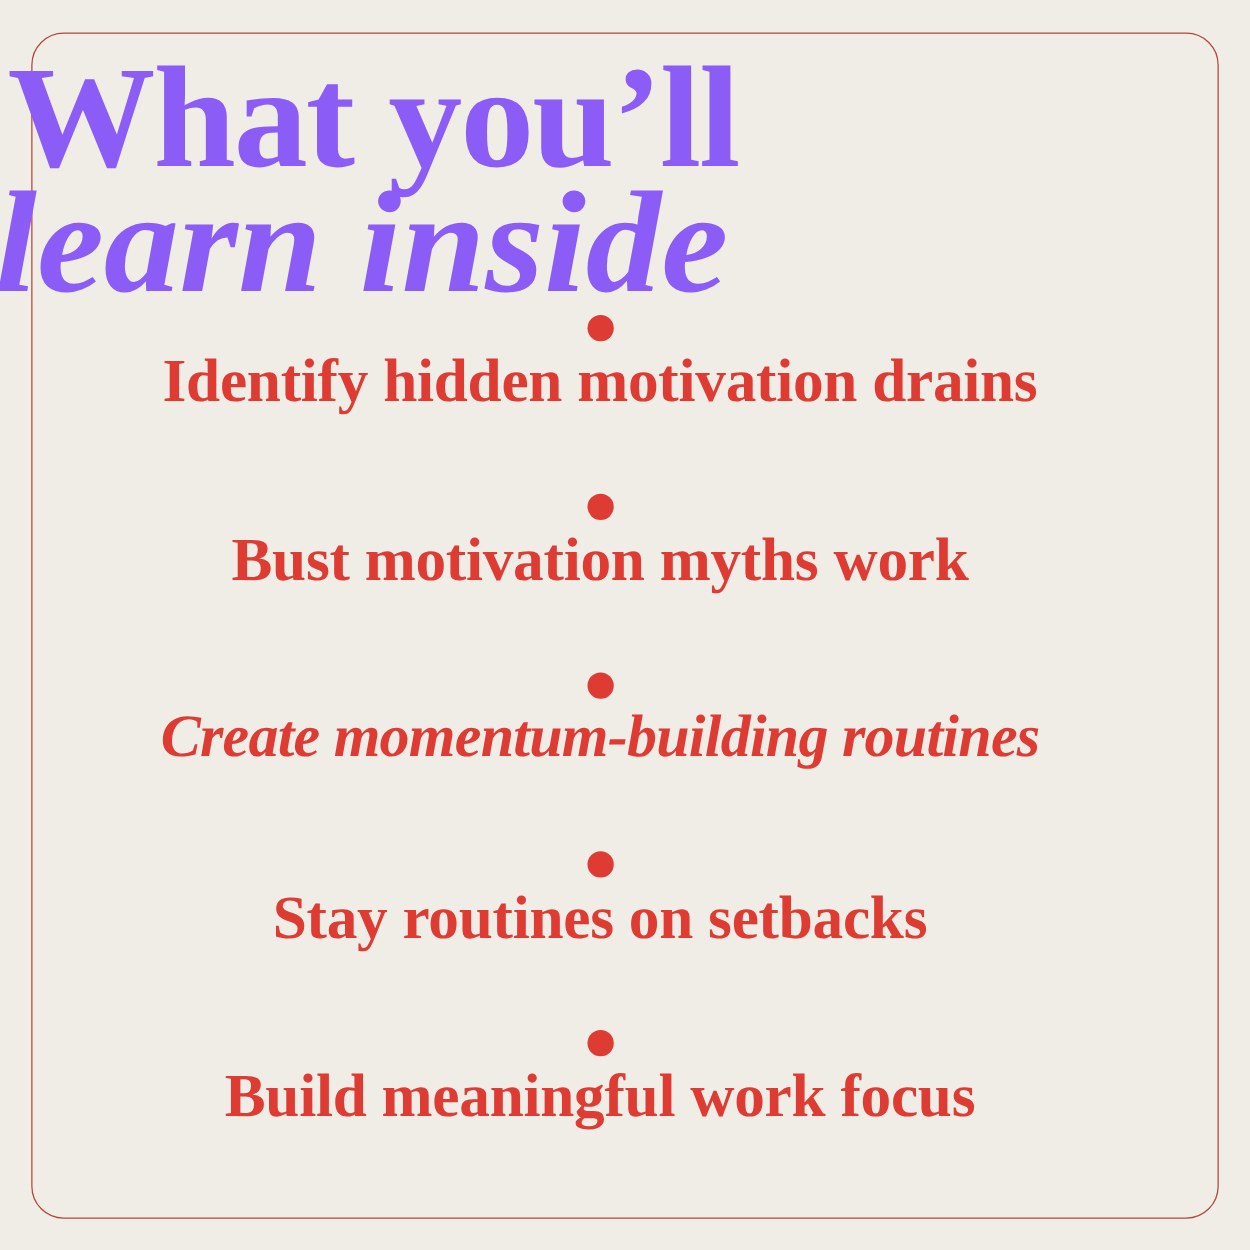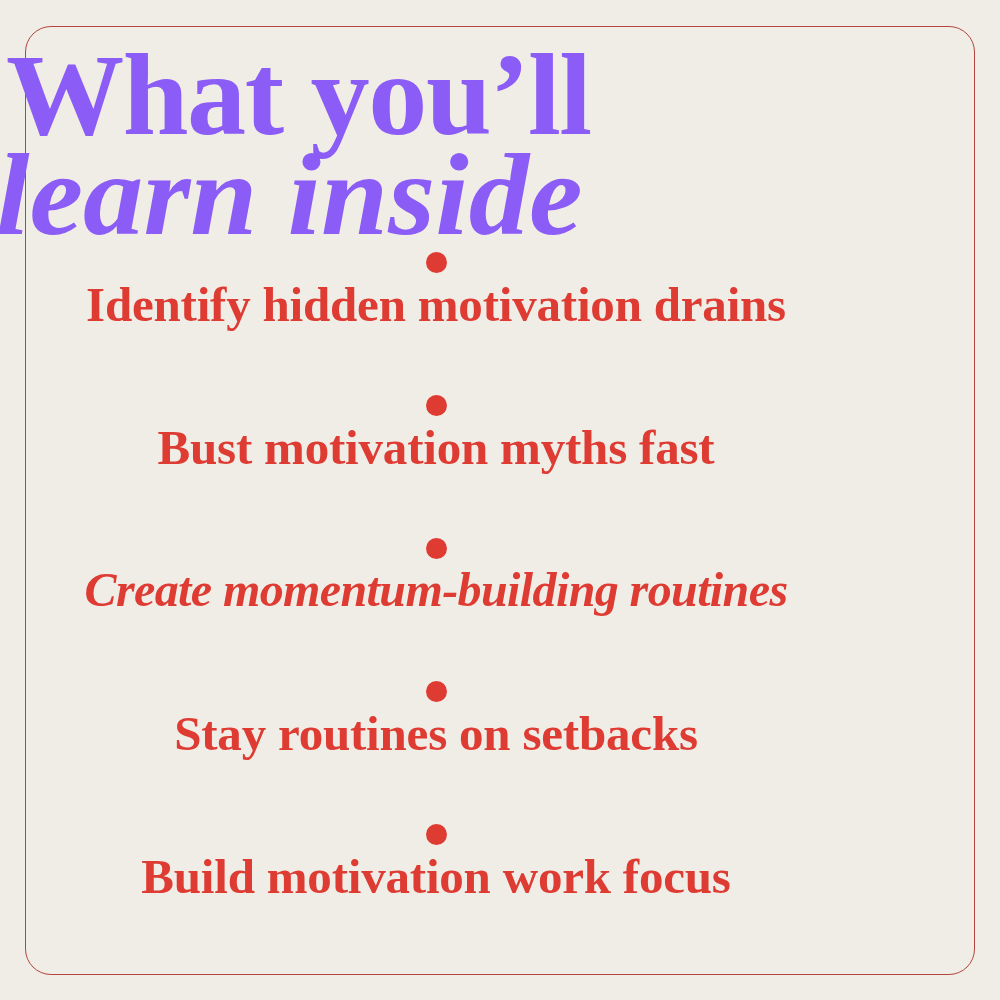--- a/index.html
+++ b/index.html
@@ -77,20 +77,21 @@
     position: absolute;
     left: 0;
     top: 252px;
     width: 1000px;
   }
   .benefit-item {
     position: relative;
     width: 872px;
     height: 143px;
     text-align: center;
+    margin-left: 44px;
   }
   .benefit-dot {
     display: block;
     width: 21px;
     height: 21px;
     border-radius: 50%;
     background: #DE3B33;
     margin: 0 auto;
   }
   .benefit-text {
@@ -125,34 +126,34 @@
 
     <div class="benefit-list">
 
       <div class="benefit-item">
         <span class="benefit-dot"></span>
         <span class="benefit-text">Identify hidden motivation drains</span>
       </div>
 
       <div class="benefit-item">
         <span class="benefit-dot"></span>
-        <span class="benefit-text">Bust motivation myths fast</span>
+        <span class="benefit-text">Bust motivation myths work</span>
       </div>
 
       <div class="benefit-item">
         <span class="benefit-dot"></span>
         <span class="benefit-text">Create momentum-building routines</span>
       </div>
 
       <div class="benefit-item">
         <span class="benefit-dot"></span>
         <span class="benefit-text">Stay routines on setbacks</span>
       </div>
 
       <div class="benefit-item">
         <span class="benefit-dot"></span>
-        <span class="benefit-text">Build motivation work focus</span>
+        <span class="benefit-text">Build meaningful work focus</span>
       </div>
 
     </div>
 
   </div>
 </div>
 
 </body></html>

